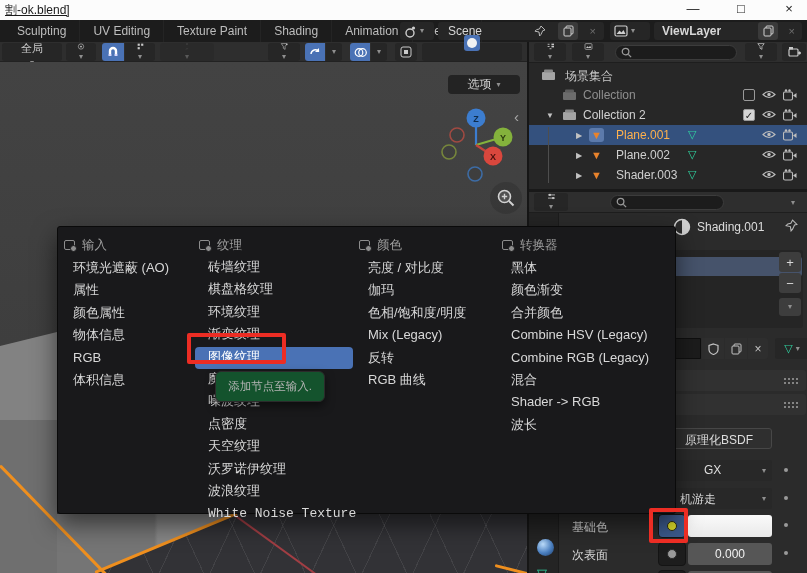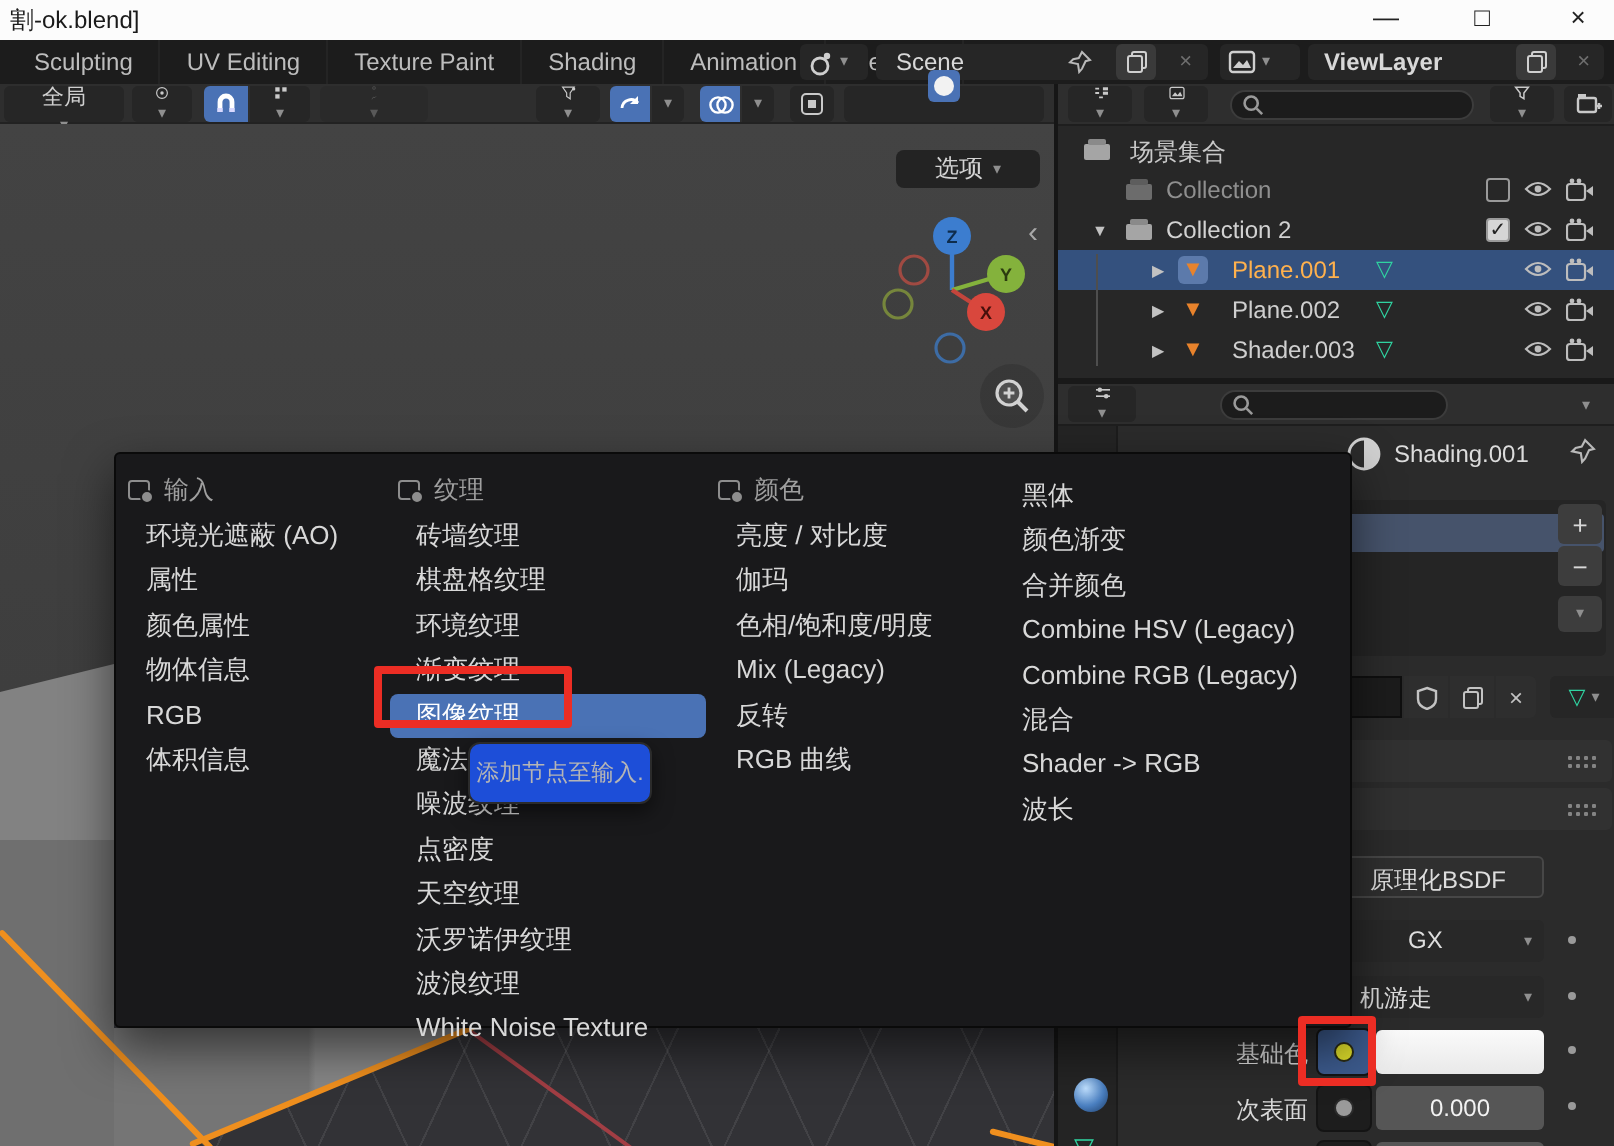--- a/index.html
+++ b/index.html
@@ -3,21 +3,21 @@
 <meta charset="utf-8">
 <style>
   * { margin:0; padding:0; box-sizing:border-box; }
   html,body { background:#111; }
   body { font-family:"Liberation Sans","DejaVu Sans",sans-serif; }
   .app { position:relative; width:807px; height:573px; overflow:hidden; background:#1d1d1d; }
   .abs { position:absolute; }
 
   
   .titlebar { left:0; top:0; width:807px; height:20px; background:#fcfcfc; color:#1a1a1a; }
-  .titlebar .title { position:absolute; left:5px; top:2px; font-size:12px; }
+  .titlebar .title { position:absolute; left:5px; top:2px; font-size:12px;text-decoration:underline; }
   .winctl { position:absolute; top:1px; width:30px; text-align:center; font-size:13px; color:#222; cursor:default; }
 
   
   .topbar { left:0; top:20px; width:807px; height:22px; background:#1c1c1c; }
   .tabs { position:absolute; left:4px; top:0; height:22px; display:flex; }
   .tab { padding:0 13px; line-height:22px; font-size:12px; color:#bdbdbd; border-right:1px solid #242424; white-space:nowrap; }
   .pillbtn { position:absolute; top:2px; height:18px; background:#262626; border-radius:3px; display:flex; align-items:center; padding:0 4px; gap:3px; color:#d8d8d8; font-size:12px; }
   .carat { color:#8f8f8f; font-size:8px; line-height:1; }
   .xdim { color:#6e6e6e; font-size:11px; }
   .minibtn { height:18px; width:20px; background:#3a3a3a; border-radius:3px; display:flex; align-items:center; justify-content:center; }
@@ -73,38 +73,38 @@
   .slotsel { position:absolute; left:1px; top:7px; width:241px; height:19px; background:#46536b; border-radius:2px; }
   .sqbtn { position:absolute; width:22px; background:#3d3d3d; border-radius:3px; color:#d8d8d8; display:flex; align-items:center; justify-content:center; font-size:13px; }
   .namefield { position:absolute; left:31px; top:146px; width:141px; height:21px; background:#1c1c1c; border-radius:3px 0 0 3px; border:1px solid #0f0f0f; }
   .ibtn { position:absolute; top:146px; height:21px; width:22px; background:#2e2e2e; display:flex; align-items:center; justify-content:center; }
   .strip { position:absolute; left:31px; width:246px; height:21px; background:#313131; border-radius:3px; }
   .grip { position:absolute; right:8px; top:7px; width:15px; height:8px;
           background-image:radial-gradient(#848484 1px, transparent 1.2px); background-size:4px 4px; }
   .field { position:absolute; left:113px; width:130px; height:21px; background:#282828; border-radius:3px; color:#dedede; font-size:12px; }
   .field .fv { position:absolute; top:3px; }
   .field .carat { position:absolute; right:6px; top:7px; }
-  .plabel { position:absolute; left:43px; width:82px; text-align:right; font-size:12px; color:#d8d8d8; }
+  .plabel { position:absolute; left:43px; width:82px; text-align:left; font-size:12px; color:#d8d8d8; }
   .socket { position:absolute; left:129px; width:28px; height:24px; border-radius:4px; border:1px solid #141414; display:flex; align-items:center; justify-content:center; }
   .socket .dot { width:10px; height:10px; border-radius:50%; }
   .swatch { position:absolute; left:159px; width:84px; height:22px; border-radius:3px; background:linear-gradient(#fafafa,#e9e9e9); }
   .valfield { position:absolute; left:159px; width:84px; height:22px; border-radius:3px; background:#565656; color:#f2f2f2; font-size:12px; text-align:center; line-height:22px; }
   .kdot { position:absolute; width:4px; height:4px; border-radius:50%; background:#9a9a9a; }
 
   
   .add-menu { left:57px; top:226px; width:619px; height:288px; background:#19191b; border:1px solid #0a0a0a; border-radius:3px; box-shadow:0 10px 24px rgba(0,0,0,.55); z-index:10; }
   .menu-col { position:absolute; top:8px; }
   .menu-col .mhead { display:flex; align-items:center; gap:7px; height:20px; padding-left:4px; color:#9f9f9f; font-size:12.5px; }
   .nodeicon { width:11px; height:10px; border:1.5px solid #8d8d8d; border-radius:2px; position:relative; }
   .nodeicon::after { content:""; position:absolute; right:-3px; bottom:-3px; width:5px; height:5px; border-radius:50%; background:#8d8d8d; border:1px solid #19191b; }
   .menu-col ul { list-style:none; margin-top:2px; }
   .menu-col li { height:22.4px; line-height:22.4px; padding-left:13px; font-size:13px; color:#d8d8d8; border-radius:4px; white-space:nowrap; }
   .menu-col li.hl { background:#4a72b5; color:#fff; }
 
-  .tooltip { left:215px; top:371px; width:92px; height:31px; background:#1d4ed8; border:1px solid #2b2b2b; border-radius:6px; color:#b5b5b5; font-size:11.5px; display:flex; align-items:center; justify-content:center; z-index:12; box-shadow:0 4px 10px rgba(0,0,0,.5);margin-left:19px; }
+  .tooltip { left:215px; top:371px; width:110px; height:31px; background:#14532d; border:1px solid #2b2b2b; border-radius:6px; color:#b5b5b5; font-size:11.5px; display:flex; align-items:center; justify-content:center; z-index:12; box-shadow:0 4px 10px rgba(0,0,0,.5); }
   .redbox { border:4px solid #ec2d24; border-radius:2px; z-index:20; }
   svg { display:block; }
 </style>
 </head>
 <body>
 
 <div class="app">
 
   <div class="abs titlebar">
     <span class="title">割-ok.blend]</span>
@@ -577,21 +577,21 @@
         </div>
         <ul>
           <li>环境光遮蔽 (AO)</li>
           <li>属性</li>
           <li>颜色属性</li>
           <li>物体信息</li>
           <li>RGB</li>
           <li>体积信息</li>
         </ul>
       </div>
-      <div class="menu-col" style="left: 137px; width: 158px;">
+      <div class="menu-col" style="left: 137px; width: 158px; font-family: Liberation Mono, monospace;">
         <div class="mhead">
           <span class="nodeicon"></span>
           <span>纹理</span>
         </div>
         <ul>
           <li>砖墙纹理</li>
           <li>棋盘格纹理</li>
           <li>环境纹理</li>
           <li>渐变纹理</li>
           <li class="hl">图像纹理</li>
@@ -612,20 +612,24 @@
         <ul>
           <li>亮度 / 对比度</li>
           <li>伽玛</li>
           <li>色相/饱和度/明度</li>
           <li>Mix (Legacy)</li>
           <li>反转</li>
           <li>RGB 曲线</li>
         </ul>
       </div>
       <div class="menu-col" style="left: 440px; width: 172px;">
+        <div class="mhead">
+          <span class="nodeicon"></span>
+          <span>转换器</span>
+        </div>
         <ul>
           <li>黑体</li>
           <li>颜色渐变</li>
           <li>合并颜色</li>
           <li>Combine HSV (Legacy)</li>
           <li>Combine RGB (Legacy)</li>
           <li>混合</li>
           <li>Shader -&gt; RGB</li>
           <li>波长</li>
         </ul>

